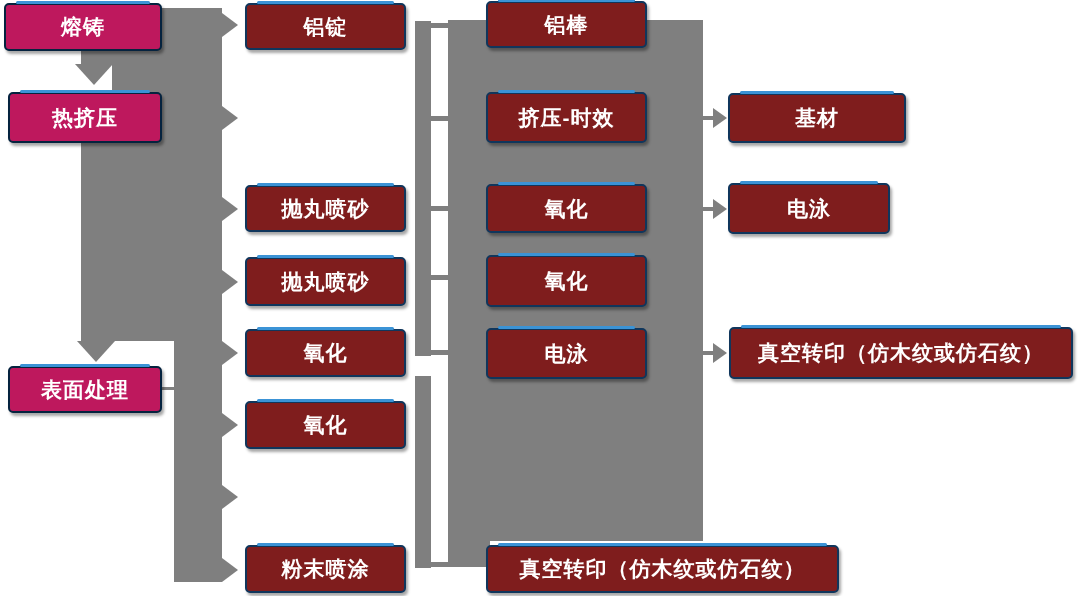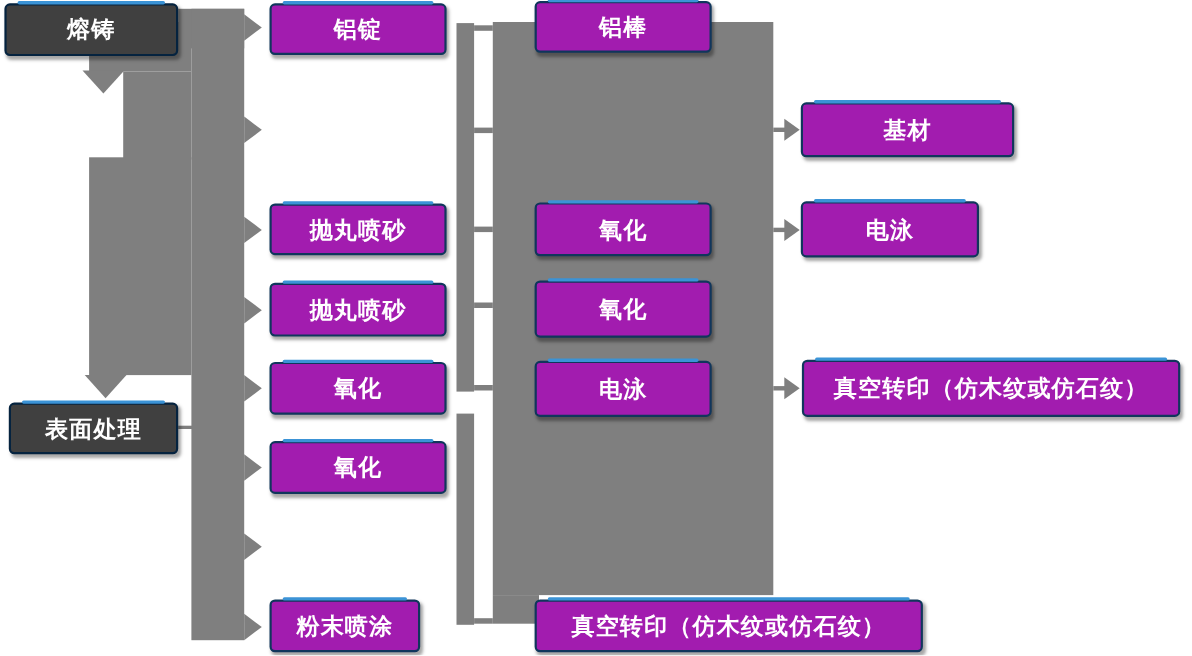--- a/index.html
+++ b/index.html
@@ -7,41 +7,41 @@
     position:relative;
     width:1084px;height:596px;
     background:#ffffff;
     overflow:hidden;
     font-family:"Liberation Sans","DejaVu Sans",sans-serif;
   }
   
   .node{
     position:absolute;
     display:flex;align-items:center;justify-content:center;
-    background:#a21caf;
+    background:#7f1d1d;
     border:2px solid #10365c;
     border-radius:5px;
     color:#ffffff;
     font-weight:bold;
     font-size:21px;
     letter-spacing:1px;
     box-sizing:border-box;
     box-shadow:2px 3px 3px rgba(0,0,0,0.35);
     white-space:nowrap;
     z-index:3;
   }
   .node::before{ 
     content:"";
     position:absolute;
     top:-4px;left:10px;right:10px;height:3px;
     background:#3b93d6;
     border-radius:2px;
   }
   .node.dark{
-    background:#404040;
+    background:#be185d;
     border-color:#05233f;
   }
   
   .bar{position:absolute;background:#7f7f7f;z-index:1;}
   .bar.front{z-index:2;}
   .tri-right{
     position:absolute;width:0;height:0;z-index:2;
     border-top:12px solid transparent;
     border-bottom:12px solid transparent;
     border-left:16px solid #7f7f7f;
@@ -94,32 +94,34 @@
   <div class="bar" style="left:448px;top:541px;width:42px;height:26px;"></div>
 
   <div class="bar" style="left:703px;top:116px;width:11px;height:4px;"></div>
   <div class="tri-right small" style="left:713px;top:108px;"></div>
   <div class="bar" style="left:703px;top:207px;width:11px;height:4px;"></div>
   <div class="tri-right small" style="left:713px;top:199px;"></div>
   <div class="bar" style="left:703px;top:351px;width:11px;height:4px;"></div>
   <div class="tri-right small" style="left:713px;top:343px;"></div>
 
   <div class="node dark" style="left:4px;top:3px;width:158px;height:48px;">熔铸</div>
+  <div class="node dark" style="left:8px;top:92px;width:154px;height:51px;">热挤压</div>
   <div class="node dark" style="left:8px;top:366px;width:154px;height:47px;">表面处理</div>
 
   <div class="node" style="left:245px;top:3px;width:161px;height:47px;">铝锭</div>
   <div class="node" style="left:245px;top:185px;width:161px;height:47px;">抛丸喷砂</div>
   <div class="node" style="left:245px;top:257px;width:161px;height:49px;">抛丸喷砂</div>
   <div class="node" style="left:245px;top:329px;width:161px;height:48px;">氧化</div>
   <div class="node" style="left:245px;top:401px;width:161px;height:48px;">氧化</div>
-  <div class="node" style="left:245px;top:545px;width:137px;height:48px;">粉末喷涂</div>
+  <div class="node" style="left:245px;top:545px;width:161px;height:48px;">粉末喷涂</div>
 
   <div class="node" style="left:486px;top:1px;width:161px;height:47px;">铝棒</div>
+  <div class="node" style="left:486px;top:92px;width:161px;height:51px;">挤压-时效</div>
   <div class="node" style="left:486px;top:184px;width:161px;height:49px;">氧化</div>
   <div class="node" style="left:486px;top:255px;width:161px;height:52px;">氧化</div>
   <div class="node" style="left:486px;top:328px;width:161px;height:51px;">电泳</div>
   <div class="node" style="left:486px;top:545px;width:353px;height:48px;">真空转印（仿木纹或仿石纹）</div>
 
-  <div class="node" style="left:728px;top:93px;width:194px;height:50px;">基材</div>
+  <div class="node" style="left:728px;top:93px;width:178px;height:50px;">基材</div>
   <div class="node" style="left:728px;top:183px;width:162px;height:51px;">电泳</div>
   <div class="node" style="left:729px;top:327px;width:344px;height:52px;">真空转印（仿木纹或仿石纹）</div>
 
 </div>
 
 </body></html>

